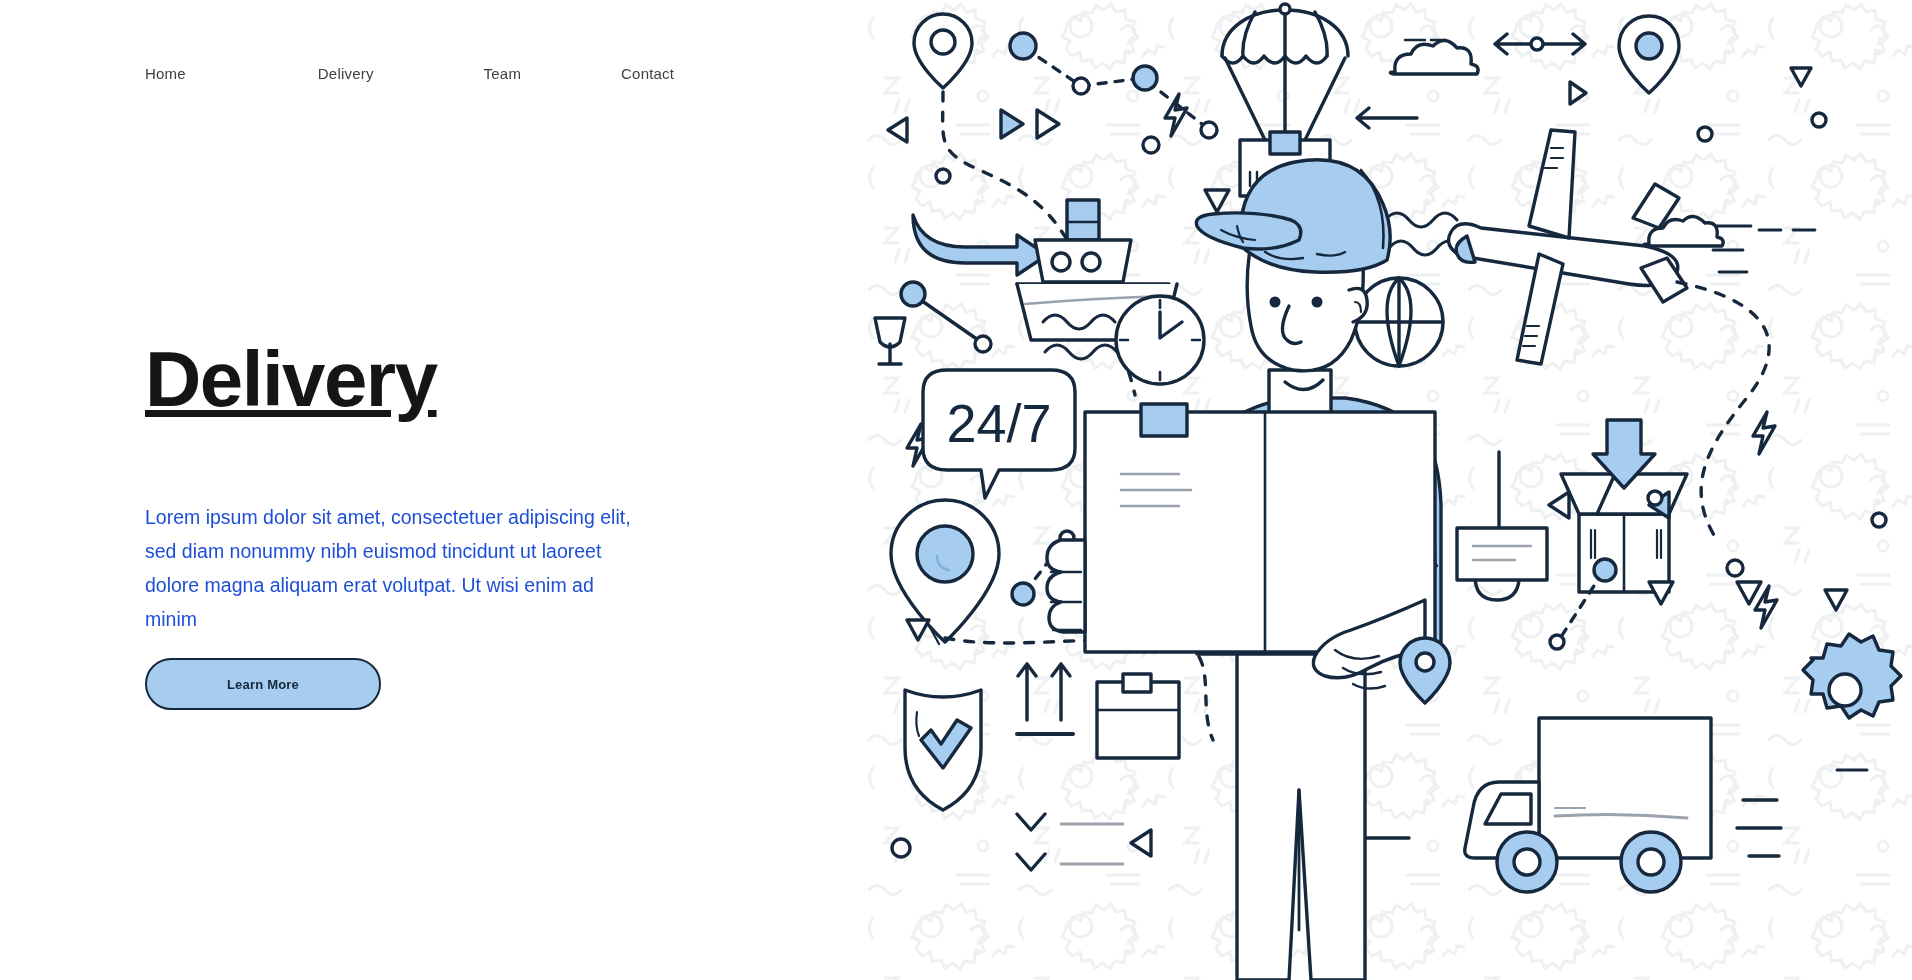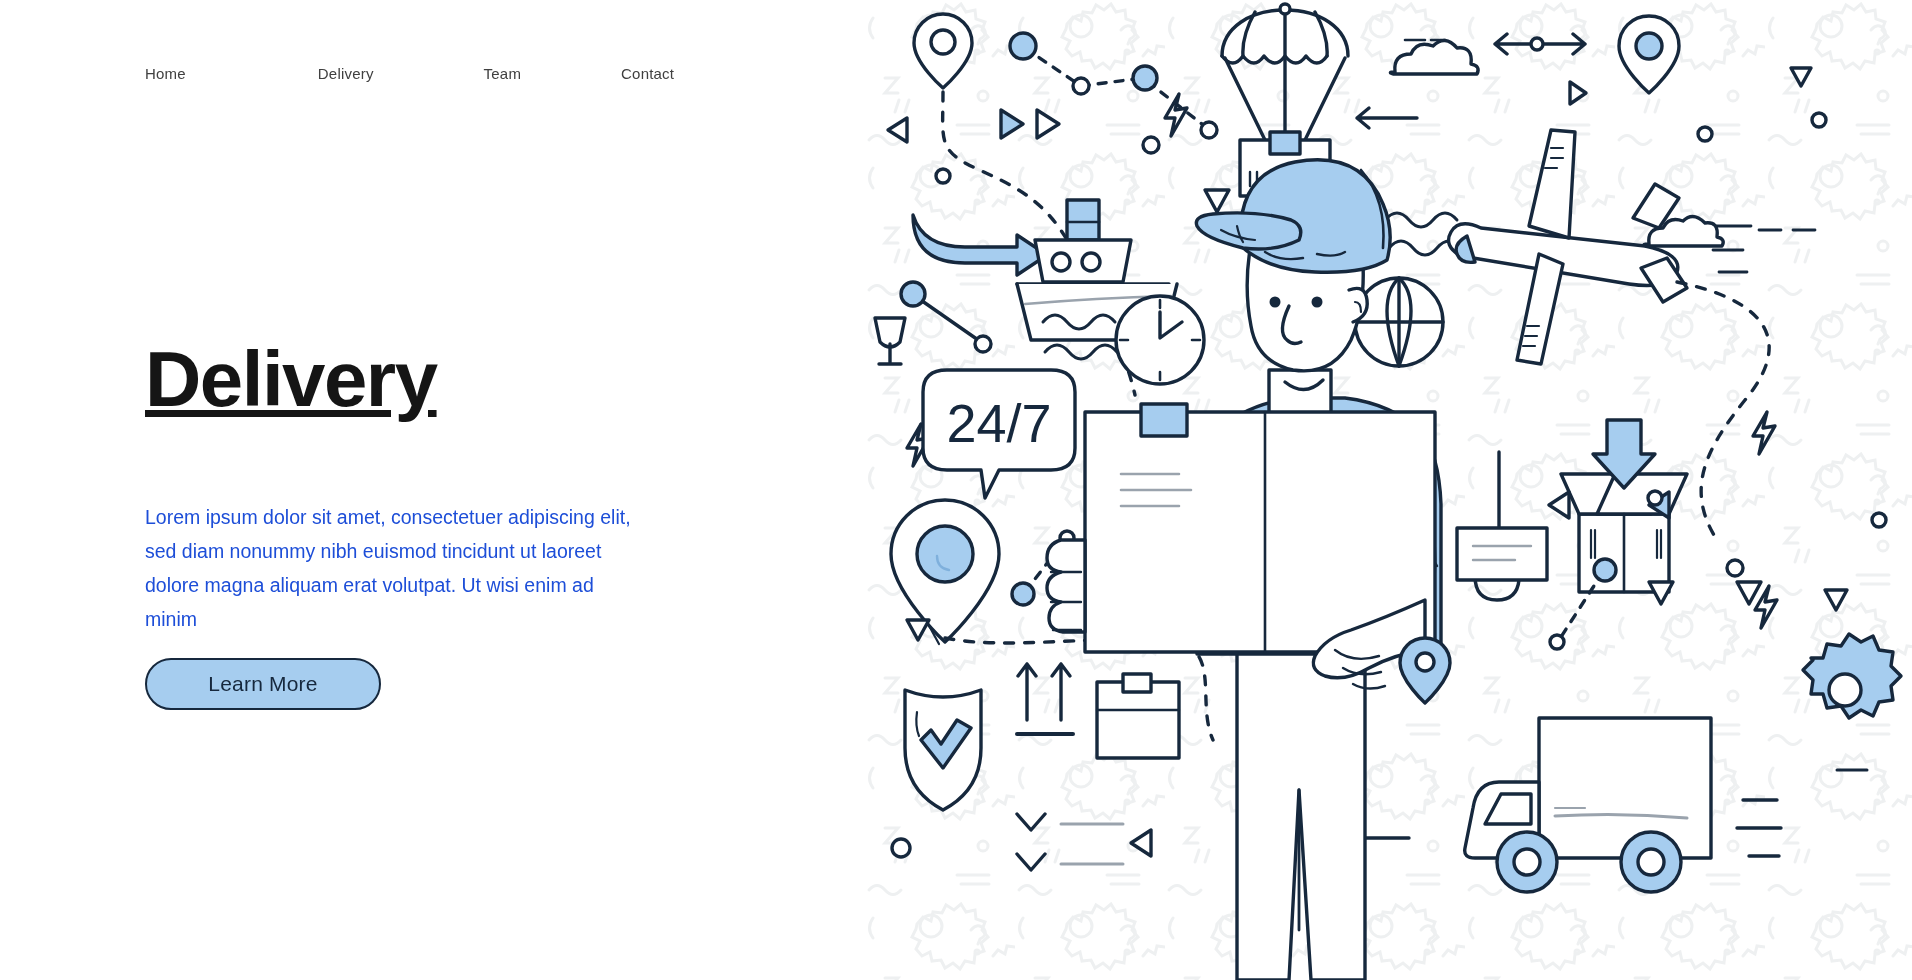--- a/index.html
+++ b/index.html
@@ -20,21 +20,21 @@
 
   .hero-title { position:absolute; left:145px; top:340px; font-size:78px; font-weight:bold;
                 color:#151515; letter-spacing:-1.5px; line-height:1;text-decoration:underline; }
 
   .hero-para { position:absolute; left:145px; top:500px; width:500px;
                font-size:19.5px; line-height:34px; color:#1d4ed8; font-weight:400; }
 
   .cta { position:absolute; left:145px; top:658px; width:236px; height:52px;
          background:#a6cdef; border:2.2px solid #16283d; border-radius:26px;
          display:flex; align-items:center; justify-content:center; cursor:pointer; }
-  .cta-label { font-size:21px; color:#16283d; font-weight:400; letter-spacing:.2px; }
+  .cta-label { font-size:13px; color:#16283d; font-weight:700; letter-spacing:.2px; }
 
   
   .right { position:relative; width:1047px; height:980px; flex:0 0 1047px;
            background:#ffffff; overflow:hidden; }
   .doodle-bg { position:absolute; inset:0; opacity:1; }
   .art { position:absolute; inset:0; }
   .art svg, .doodle-bg svg { display:block; width:100%; height:100%; }
 </style>
 </head>
 <body>

